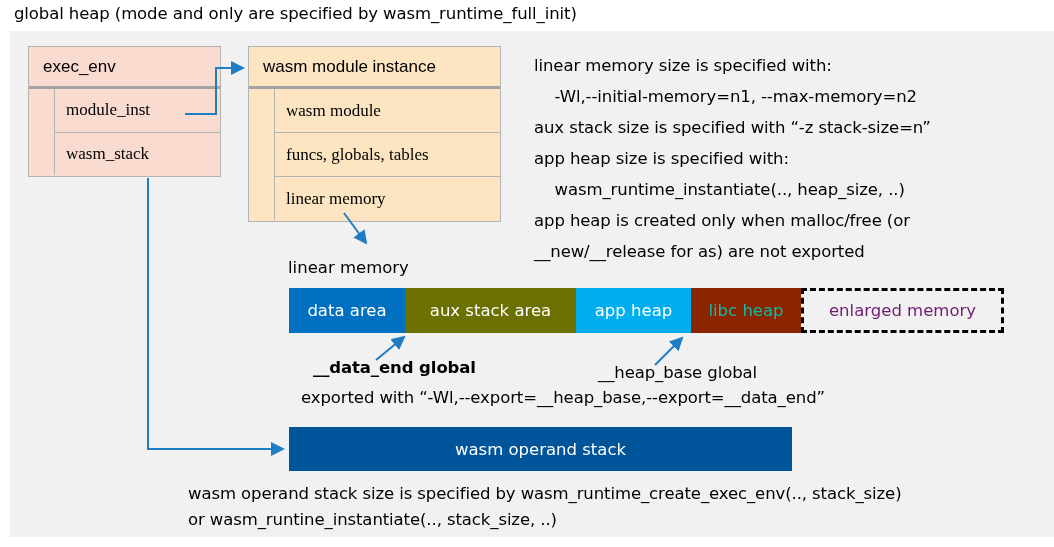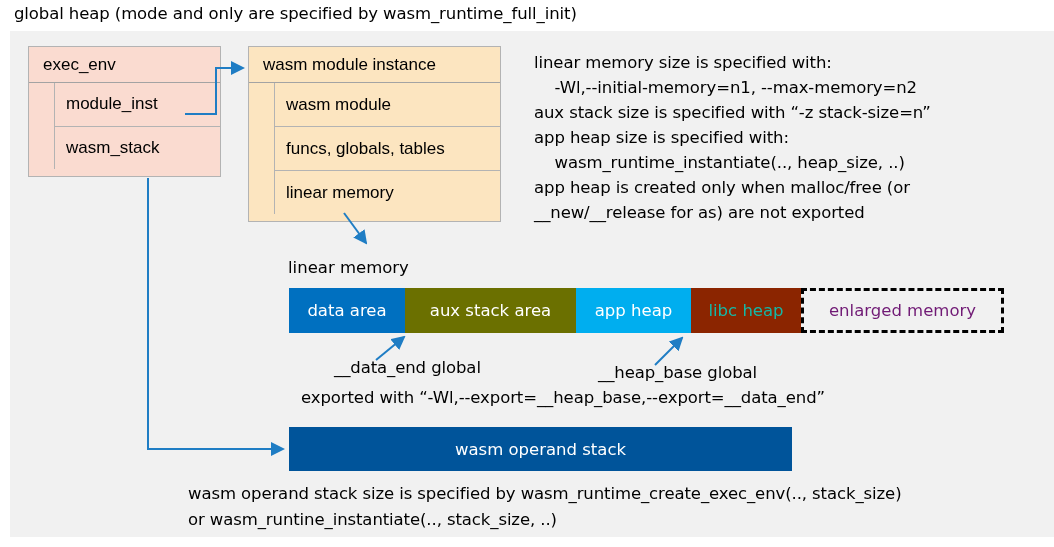--- a/index.html
+++ b/index.html
@@ -36,22 +36,22 @@
   }
 
   
   .struct-box {
     position: absolute;
     box-sizing: border-box;
     border: 1px solid #b3b3b3;
   }
   .struct-head {
     box-sizing: border-box;
-    height: 36px;
-    border-bottom: 1px solid #a3a3a3;
+    height: 42px;
+    border-bottom: 3px solid #a3a3a3;
     display: flex;
     align-items: center;
     padding-left: 14px;
     font-size: 17px;
     color: #000;
     font-family: "Liberation Sans", sans-serif;
   }
   .struct-body {
     display: flex;
     height: calc(100% - 43px);
@@ -69,41 +69,41 @@
   }
   .struct-row {
     box-sizing: border-box;
     flex: 1 1 0;
     border-bottom: 1px solid #b3b3b3;
     display: flex;
     align-items: center;
     padding-left: 11px;
     font-size: 17px;
     color: #000;
-    font-family: Liberation Sans, sans-serif;
+    font-family: Liberation Serif, serif;
     white-space: nowrap;
   }
   .struct-row:last-child { border-bottom: none; }
 
   #exec-env-box {
     left: 28px; top: 46px; width: 193px; height: 131px;
     background: #fadbd0;
   }
   #module-inst-box {
     left: 248px; top: 46px; width: 253px; height: 176px;
     background: #fce5c0;
   }
 
   
   #notes {
     position: absolute;
     left: 534px;
     top: 50px;
     font-size: 16.5px;
-    line-height: 25px;
+    line-height: 31px;
     color: #000;
     white-space: pre;
     letter-spacing: -0.1px;
   }
 
   
   #linear-memory-label {
     position: absolute;
     left: 288px; top: 258px;
     font-size: 16.5px;
@@ -144,21 +144,21 @@
   }
 
   
   .annot {
     position: absolute;
     font-size: 16.5px;
     color: #000;
     white-space: nowrap;
     letter-spacing: -0.1px;
   }
-  #annot-data-end { left: 334px; top: 358px; }
+  #annot-data-end { left: 313px; top: 358px; font-weight: bold; }
   #annot-heap-base { left: 598px; top: 363px; }
   #annot-exported { left: 301px; top: 388px; }
   #bottom-note {
     position: absolute;
     left: 188px; top: 481px;
     font-size: 16.5px;
     line-height: 26px;
     color: #000;
     white-space: pre;
     letter-spacing: -0.1px;

